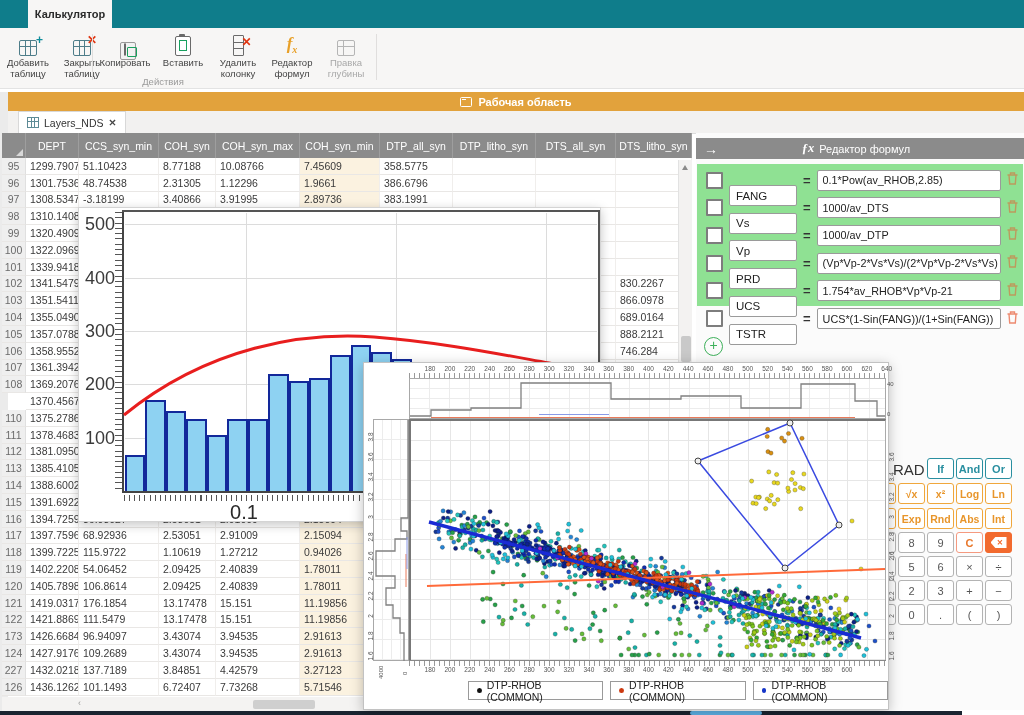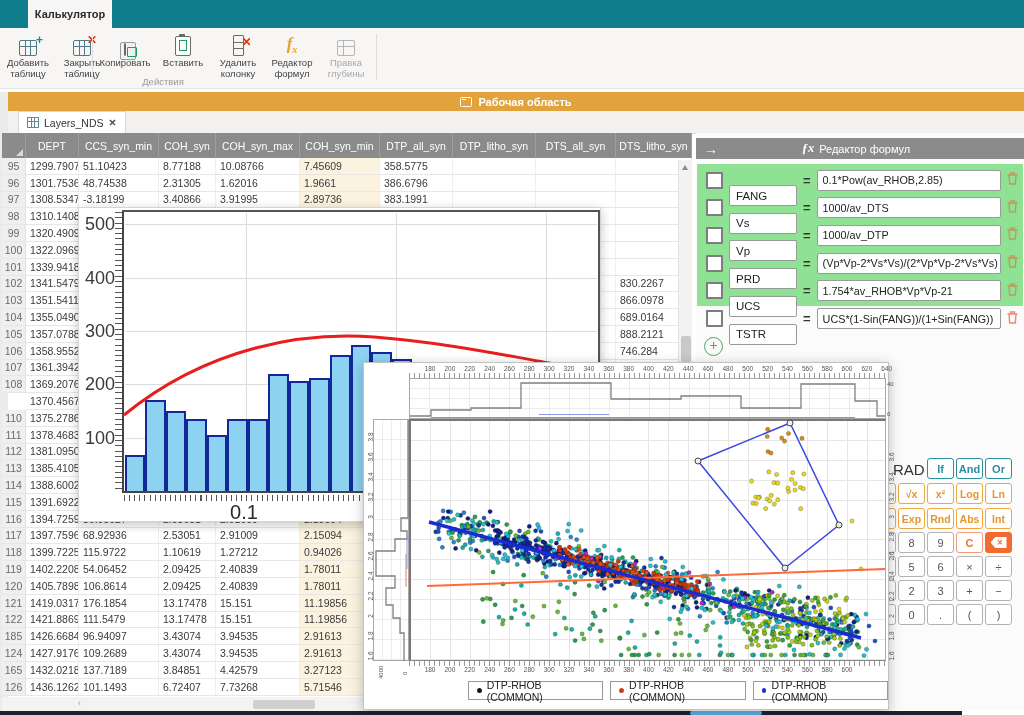--- a/index.html
+++ b/index.html
@@ -263,21 +263,21 @@
         <div class="td" style="width: 73px;">358.5775</div>
         <div class="td" style="width: 83px;"></div>
         <div class="td" style="width: 80px;"></div>
         <div class="td" style="width: 76px;"></div>
       </div>
       <div class="tr">
         <div class="td num" style="width: 24px;">96</div>
         <div class="td" style="width: 53px;">1301.75366</div>
         <div class="td" style="width: 80px;">48.74538</div>
         <div class="td" style="width: 57px;">2.31305</div>
-        <div class="td" style="width: 84px;">1.62016</div>
+        <div class="td" style="width: 84px;">1.12296</div>
         <div class="td cream" style="width: 80px;">1.9661</div>
         <div class="td" style="width: 73px;">386.6796</div>
         <div class="td" style="width: 83px;"></div>
         <div class="td" style="width: 80px;"></div>
         <div class="td" style="width: 76px;"></div>
       </div>
       <div class="tr">
         <div class="td num" style="width: 24px;">97</div>
         <div class="td" style="width: 53px;">1308.53479</div>
         <div class="td" style="width: 80px;">-3.18199</div>
@@ -583,21 +583,21 @@
         <div class="td" style="width: 80px;">111.5479</div>
         <div class="td" style="width: 57px;">13.17478</div>
         <div class="td" style="width: 84px;">15.151</div>
         <div class="td cream" style="width: 80px;">11.19856</div>
         <div class="td" style="width: 73px;"></div>
         <div class="td" style="width: 83px;"></div>
         <div class="td" style="width: 80px;"></div>
         <div class="td" style="width: 76px;"></div>
       </div>
       <div class="tr">
-        <div class="td num" style="width: 24px;">185</div>
+        <div class="td num" style="width: 24px;">173</div>
         <div class="td" style="width: 53px;">1426.66846</div>
         <div class="td" style="width: 80px;">96.94097</div>
         <div class="td" style="width: 57px;">3.43074</div>
         <div class="td" style="width: 84px;">3.94535</div>
         <div class="td cream" style="width: 80px;">2.91613</div>
         <div class="td" style="width: 73px;"></div>
         <div class="td" style="width: 83px;"></div>
         <div class="td" style="width: 80px;"></div>
         <div class="td" style="width: 76px;"></div>
       </div>
@@ -607,21 +607,21 @@
         <div class="td" style="width: 80px;">109.2689</div>
         <div class="td" style="width: 57px;">3.43074</div>
         <div class="td" style="width: 84px;">3.94535</div>
         <div class="td cream" style="width: 80px;">2.91613</div>
         <div class="td" style="width: 73px;"></div>
         <div class="td" style="width: 83px;"></div>
         <div class="td" style="width: 80px;"></div>
         <div class="td" style="width: 76px;"></div>
       </div>
       <div class="tr">
-        <div class="td num" style="width: 24px;">165</div>
+        <div class="td num" style="width: 24px;">227</div>
         <div class="td" style="width: 53px;">1432.02185</div>
         <div class="td" style="width: 80px;">137.7189</div>
         <div class="td" style="width: 57px;">3.84851</div>
         <div class="td" style="width: 84px;">4.42579</div>
         <div class="td cream" style="width: 80px;">3.27123</div>
         <div class="td" style="width: 73px;"></div>
         <div class="td" style="width: 83px;"></div>
         <div class="td" style="width: 80px;"></div>
         <div class="td" style="width: 76px;"></div>
       </div>

